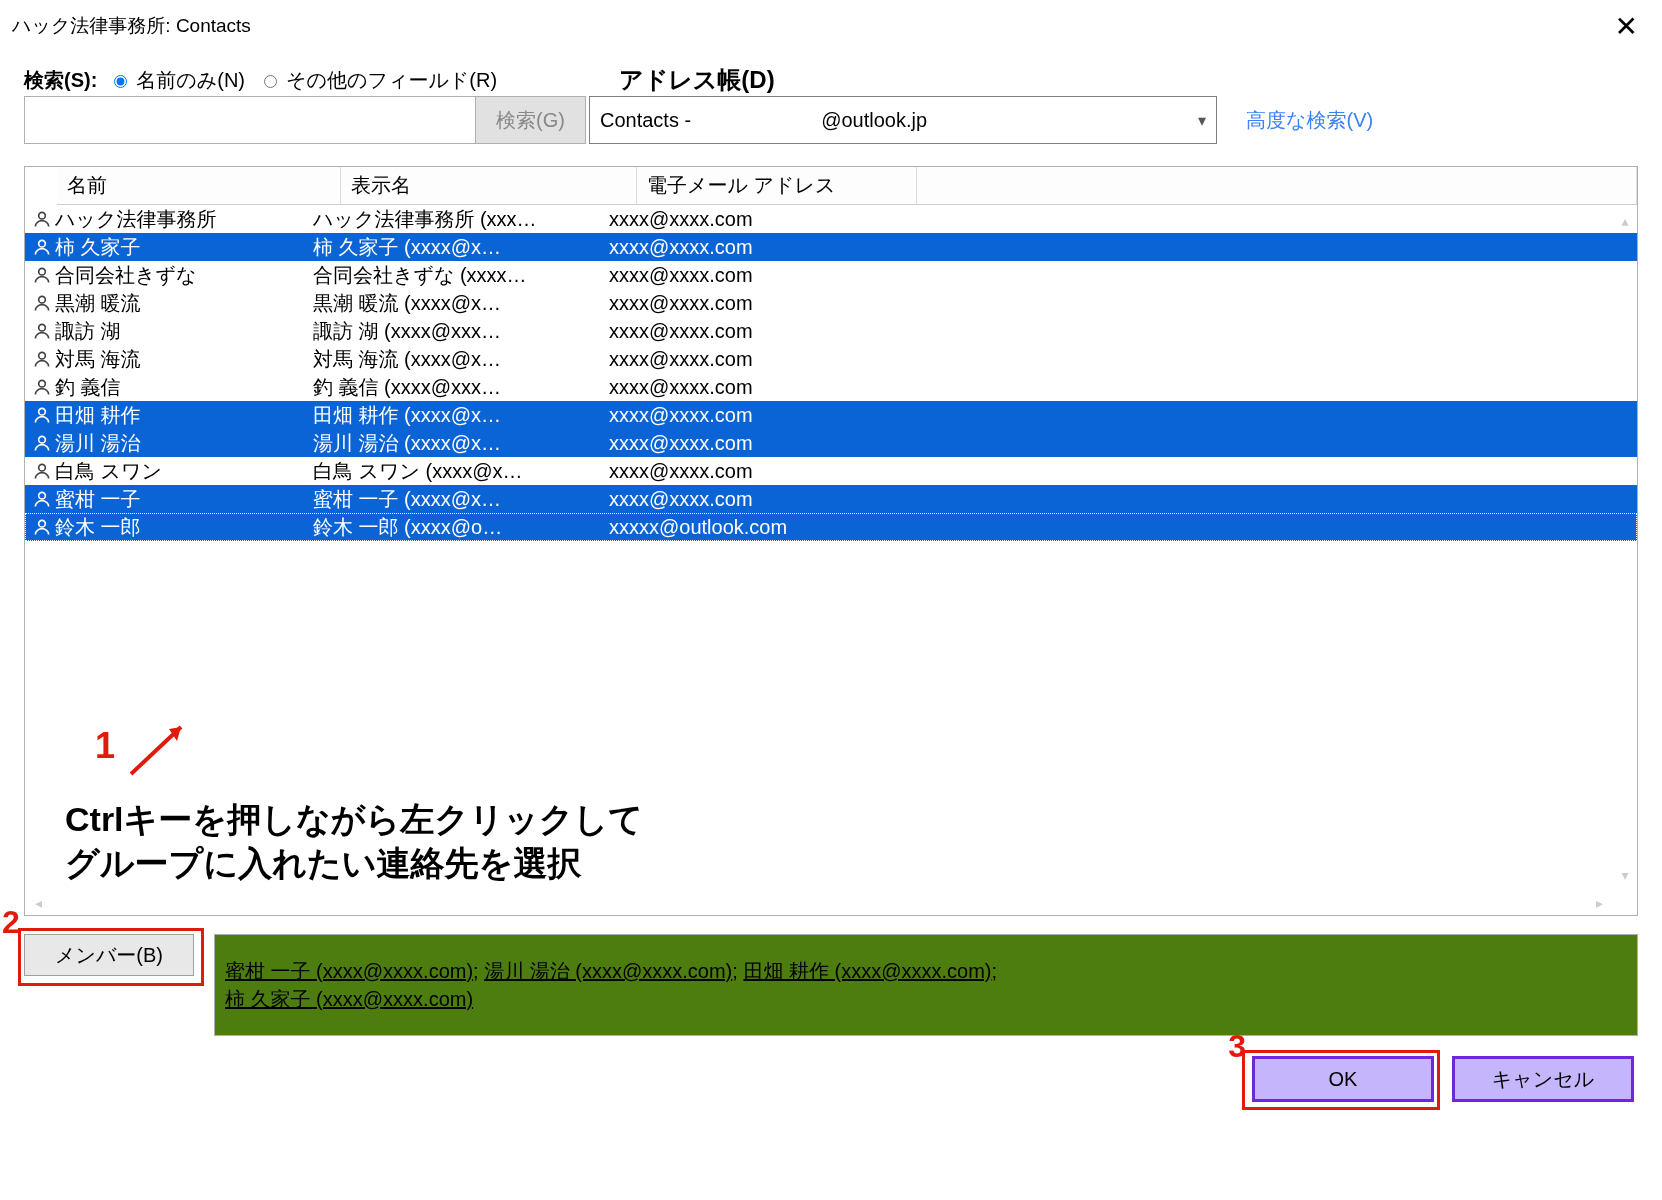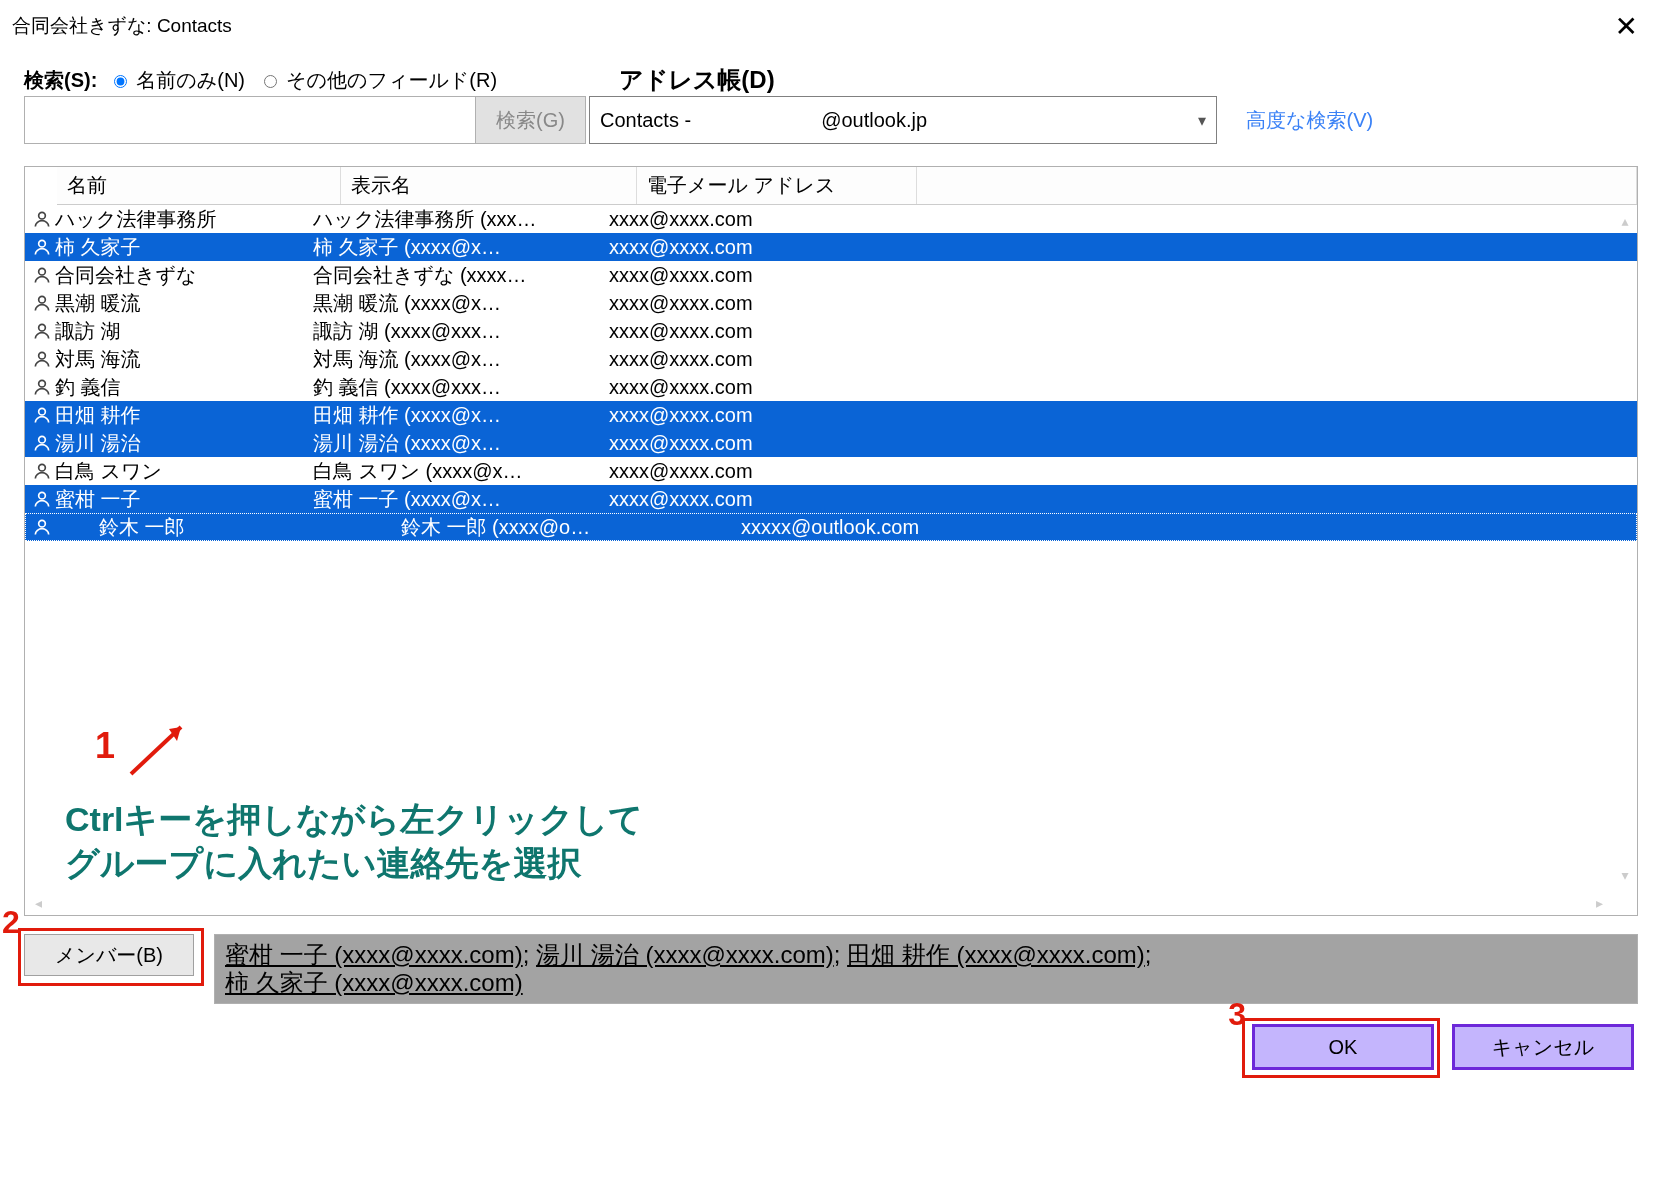--- a/index.html
+++ b/index.html
@@ -151,21 +151,20 @@
     padding-left: 4px;
     cursor: pointer;
   }
   .list-row.selected {
     background: #0A64D6;
     color: #fff;
   }
   .list-row.selected.focus {
     outline: 1px dotted #fff;
     outline-offset: -1px;
-    gap: 44px;
   }
   .person-icon {
     width: 26px;
     flex-shrink: 0;
     display: flex;
     align-items: center;
     justify-content: center;
   }
   .person-icon svg { width: 20px; height: 20px; display: block; }
   .r-name { width: 258px; overflow: hidden; text-overflow: ellipsis; padding-right: 4px; }
@@ -210,25 +209,25 @@
     width: 170px;
     height: 42px;
     background: #e8e8e8;
     border: 1px solid #a0a0a0;
     font-size: 20px;
     cursor: pointer;
   }
   .members-box {
     flex: 1;
     border: 1px solid #b0b0b0;
-    padding: 6px 10px;
-    font-size: 24px;
+    padding: 22px 10px;
+    font-size: 20px;
     min-height: 68px;
     line-height: 28px;
-    background: #a3a3a3;
+    background: #4d7c0f;
   }
   .members-box span { text-decoration: underline; }
   .btn-row {
     display: flex;
     justify-content: flex-end;
     gap: 18px;
     padding-right: 4px;
     position: relative;
   }
   .btn {
@@ -252,21 +251,21 @@
   .ann-arrow {
     position: absolute;
     left: 96px;
     top: 552px;
     pointer-events: none;
   }
   .ann-text {
     position: absolute;
     left: 40px;
     top: 630px;
-    color: #0f766e;
+    color: #000000;
     font-size: 34px;
     font-weight: bold;
     line-height: 44px;
     pointer-events: none;
   }
   .ann-2 {
     position: absolute;
     left: -22px;
     top: -30px;
     color: #E11B0C;
@@ -299,21 +298,21 @@
     width: 198px;
     height: 60px;
     border: 3px solid #E11B0C;
     pointer-events: none;
   }
 </style>
 </head>
 <body>
 
 <div class="titlebar">
-  <div>合同会社きずな: Contacts</div>
+  <div>ハック法律事務所: Contacts</div>
   <div class="close-btn">✕</div>
 </div>
 
 <div class="content">
   <div class="search-row">
     <div class="search-label">検索(S):</div>
     <div class="radio-group">
       <label class="radio">
         <input type="radio" name="sr" checked="" style="">
         <span>名前のみ(N)</span>

